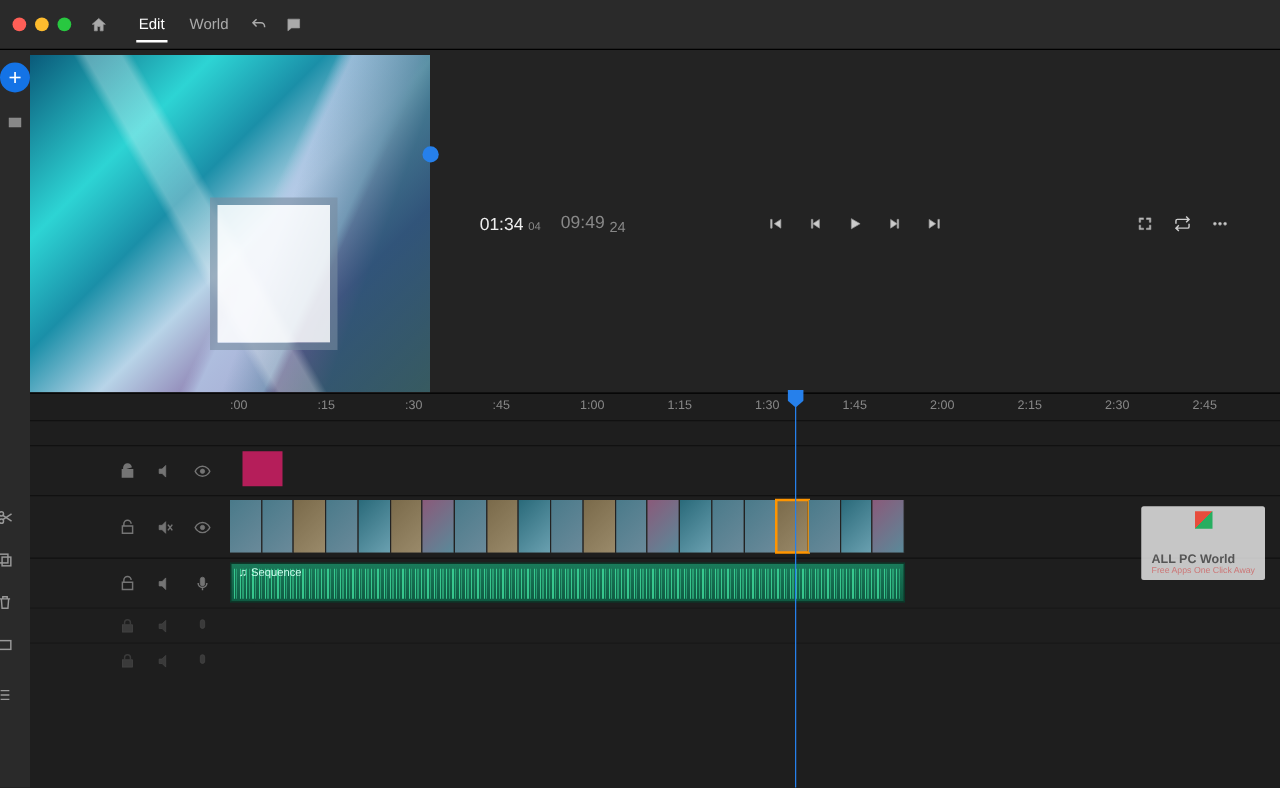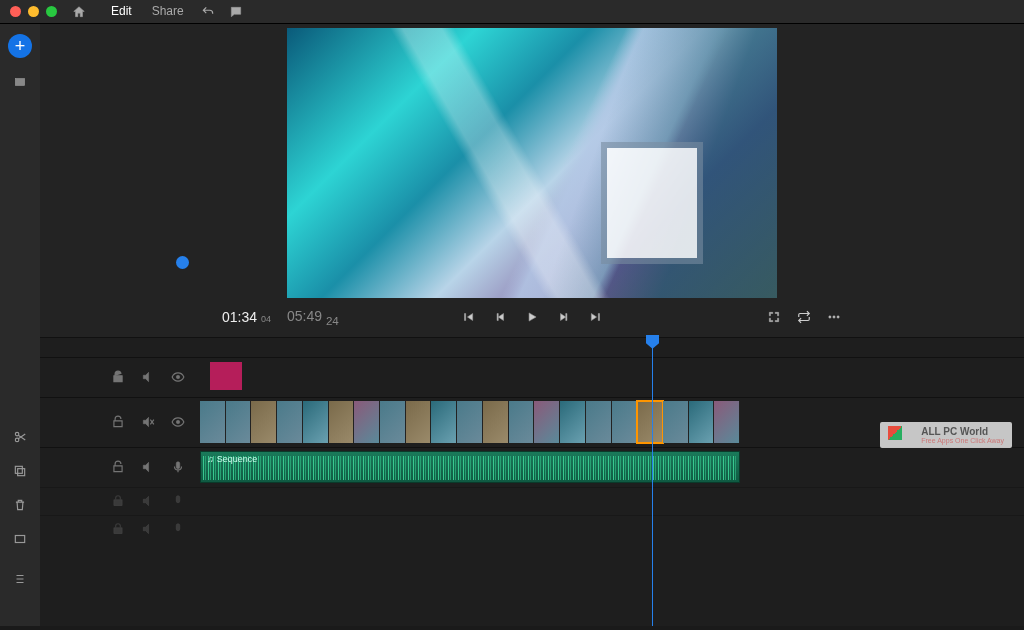--- a/index.html
+++ b/index.html
@@ -1,31 +1,31 @@
 <!DOCTYPE html>
 <html><head>
 <meta charset="utf-8">
 <style>
 * { margin:0; padding:0; box-sizing:border-box; font-family:-apple-system,BlinkMacSystemFont,"Segoe UI",sans-serif; }
 body { background:#1a1a1a; color:#ccc; width:1024px; height:630px; overflow:hidden; user-select:none; }
-.titlebar { height:24px; background:#2a2a2a; display:flex; align-items:center; padding:0 10px; gap:14px; border-bottom:1px solid #000; }
+.titlebar { height:40px; background:#2a2a2a; display:flex; align-items:center; padding:0 10px; gap:14px; border-bottom:1px solid #000; }
 .traffic { display:flex; gap:7px; }
 .dot { width:11px; height:11px; border-radius:50%; }
 .red{background:#ff5f57;} .yellow{background:#febc2e;} .green{background:#28c840;}
 .tabs { display:flex; gap:16px; font-size:12px; margin-left:8px; }
 .tab { padding:6px 2px; color:#aaa; cursor:pointer; }
 .tab.active { color:#fff; border-bottom:2px solid #fff; }
 .title { flex:1; text-align:center; font-size:12px; color:#ddd; margin-left:-120px; }
 .tbar-right { display:flex; gap:12px; color:#999; }
 .icn { width:16px; height:16px; display:inline-flex; align-items:center; justify-content:center; cursor:pointer; fill:#999; stroke:#999; }
 .main { display:flex; height:calc(100% - 28px); }
 .lsb,.rsb { width:40px; background:#2a2a2a; display:flex; flex-direction:column; align-items:center; padding-top:10px; gap:16px; }
 .addbtn { width:24px; height:24px; border-radius:50%; background:#1473e6; color:#fff; display:flex; align-items:center; justify-content:center; font-size:18px; cursor:pointer; }
 .center { flex:1; display:flex; flex-direction:column; background:#232323; }
-.preview-zone { flex:0 0 auto; display:flex; flex-direction:column; align-items:center; padding:4px 0 0 0;justify-content:flex-end; }
+.preview-zone { flex:0 0 auto; display:flex; flex-direction:row; align-items:center; padding:4px 0 0 0;justify-content:flex-end; }
 .preview { width:490px; height:270px; background:linear-gradient(135deg,#0a5a7a 0%,#2dd4d4 25%,#1a8fa8 40%,#b8d4e8 55%,#7a5a9a 75%,#8a6a5a 100%); position:relative; overflow:hidden; }
 .preview::before { content:""; position:absolute; inset:0; background:
   linear-gradient(60deg,transparent 40%,rgba(255,255,255,0.3) 42%,rgba(255,255,255,0.3) 48%,transparent 50%),
   linear-gradient(-70deg,rgba(0,80,100,0.6) 20%,transparent 40%),
   linear-gradient(115deg,transparent 55%,rgba(180,200,230,0.8) 58%,rgba(180,200,230,0.8) 70%,transparent 72%); }
 .preview::after { content:""; position:absolute; right:80px; bottom:40px; width:90px; height:110px; background:rgba(255,255,255,0.85); box-shadow:0 0 0 6px rgba(120,140,160,0.6); }
 .controls { width:100%; max-width:700px; display:flex; align-items:center; padding:10px 40px; gap:10px; position:relative; }
 .time { font-size:14px; color:#eee; }
 .time sub { font-size:9px; color:#888; vertical-align:baseline; }
 .time2 { font-size:14px; color:#888; margin-left:6px; }
@@ -47,41 +47,41 @@
 .vclip { position:absolute; left:0; top:3px; height:42px; width:540px; display:flex; background:#333; }
 .thumb { flex:1; background:linear-gradient(135deg,#4a7a8a,#6a8a9a); border-right:1px solid #222; }
 .thumb:nth-child(3n){background:linear-gradient(135deg,#7a6a4a,#9a8a6a);}
 .thumb:nth-child(5n){background:linear-gradient(135deg,#2a6a7a,#6aa0b0);}
 .thumb:nth-child(7n){background:linear-gradient(135deg,#8a5a7a,#5a8a9a);}
 .thumb.sel { outline:2px solid #ff9500; outline-offset:-1px; }
 .aclip { position:absolute; left:0; top:3px; height:32px; width:540px; background:linear-gradient(#1a7a5a,#0f5a42); border:1px solid #0a3a2a; }
 .aclip::after { content:""; position:absolute; inset:4px 2px 2px 2px; background:repeating-linear-gradient(90deg,#3dd89a 0 1px,transparent 1px 2px,#2aa878 2px 3px,transparent 3px 5px); opacity:0.85; }
 .aclip-label { position:absolute; left:6px; top:2px; font-size:9px; color:#cfe; z-index:2; display:flex; gap:3px; align-items:center; }
 .ltools { position:absolute; left:-40px; top:92px; width:40px; display:flex; flex-direction:column; align-items:center; gap:18px; }
-.watermark { position:absolute; right:12px; bottom:178px; font-size:10px; color:#888; background:rgba(255,255,255,0.75); padding:4px 8px; border-radius:2px; color:#555; display:flex; gap:19px; align-items:flex-start; }
+.watermark { position:absolute; right:12px; bottom:178px; font-size:10px; color:#888; background:rgba(255,255,255,0.75); padding:4px 8px; border-radius:2px; color:#555; display:flex; gap:19px; align-items:center;flex-direction:column; }
 .wm-sq { width:14px; height:14px; background:linear-gradient(135deg,#e74c3c 50%,#27ae60 50%); }
 svg { width:14px; height:14px; }
 </style>
 </head>
 <body>
 
 <div class="titlebar">
   <div class="traffic">
     <div class="dot red"></div>
     <div class="dot yellow"></div>
     <div class="dot green"></div>
   </div>
   <span class="icn">
       <svg viewBox="0 0 24 24">
         <path fill="#aaa" d="M12 3l9 8h-3v9h-4v-6h-4v6H6v-9H3z"></path>
       </svg>
     </span>
   <div class="tabs">
     <div class="tab active">Edit</div>
-    <div class="tab">Share</div>
+    <div class="tab">World</div>
   </div>
   <div class="tbar-right">
     <span class="icn">
         <svg viewBox="0 0 24 24">
           <path fill="none" stroke="#aaa" stroke-width="2" d="M9 14l-5-5 5-5M4 9h11a5 5 0 015 5v1"></path>
         </svg>
       </span>
     <span class="icn">
         <svg viewBox="0 0 24 24">
           <path fill="#aaa" d="M4 4h16v12H9l-5 4z"></path>
@@ -98,21 +98,21 @@
           <rect x="4" y="6" width="16" height="12" fill="#888"></rect>
         </svg>
       </span>
   </div>
 
   <div class="center">
     <div class="preview-zone">
       <div class="preview"></div>
       <div class="controls">
         <span class="time"><span>01:34</span> <sub>04</sub></span>
-        <span class="time2"><span>05:49</span> <sub>24</sub></span>
+        <span class="time2"><span>09:49</span> <sub>24</sub></span>
         <div class="pbtns">
           <span class="icn pbtn">
               <svg viewBox="0 0 24 24">
                 <path fill="#ccc" d="M6 6h2v12H6zM20 6v12l-9-6z"></path>
               </svg>
             </span>
           <span class="icn pbtn">
               <svg viewBox="0 0 24 24">
                 <path fill="#ccc" d="M18 6v12l-9-6zM7 6h2v12H7z"></path>
               </svg>
@@ -152,20 +152,34 @@
                 <circle cx="19" cy="12" r="2" fill="#ccc"></circle>
               </svg>
             </span>
         </div>
 
       </div>
     </div>
 
     <div class="timeline">
       <div class="playhead"></div>
+      <div class="ruler">
+        <div class="tick">:00</div>
+        <div class="tick">:15</div>
+        <div class="tick">:30</div>
+        <div class="tick">:45</div>
+        <div class="tick">1:00</div>
+        <div class="tick">1:15</div>
+        <div class="tick">1:30</div>
+        <div class="tick">1:45</div>
+        <div class="tick">2:00</div>
+        <div class="tick">2:15</div>
+        <div class="tick">2:30</div>
+        <div class="tick">2:45</div>
+      </div>
 
       <div class="track gap"></div>
 
       <div class="track" style="min-height:40px;">
         <div class="thdr">
           <span class="icn">
               <svg viewBox="0 0 24 24">
                 <path fill="#999" d="M7 10V7a5 5 0 0110 0M5 10h14v10H5z" stroke="#999" stroke-width="2"></path>
               </svg>
             </span>

